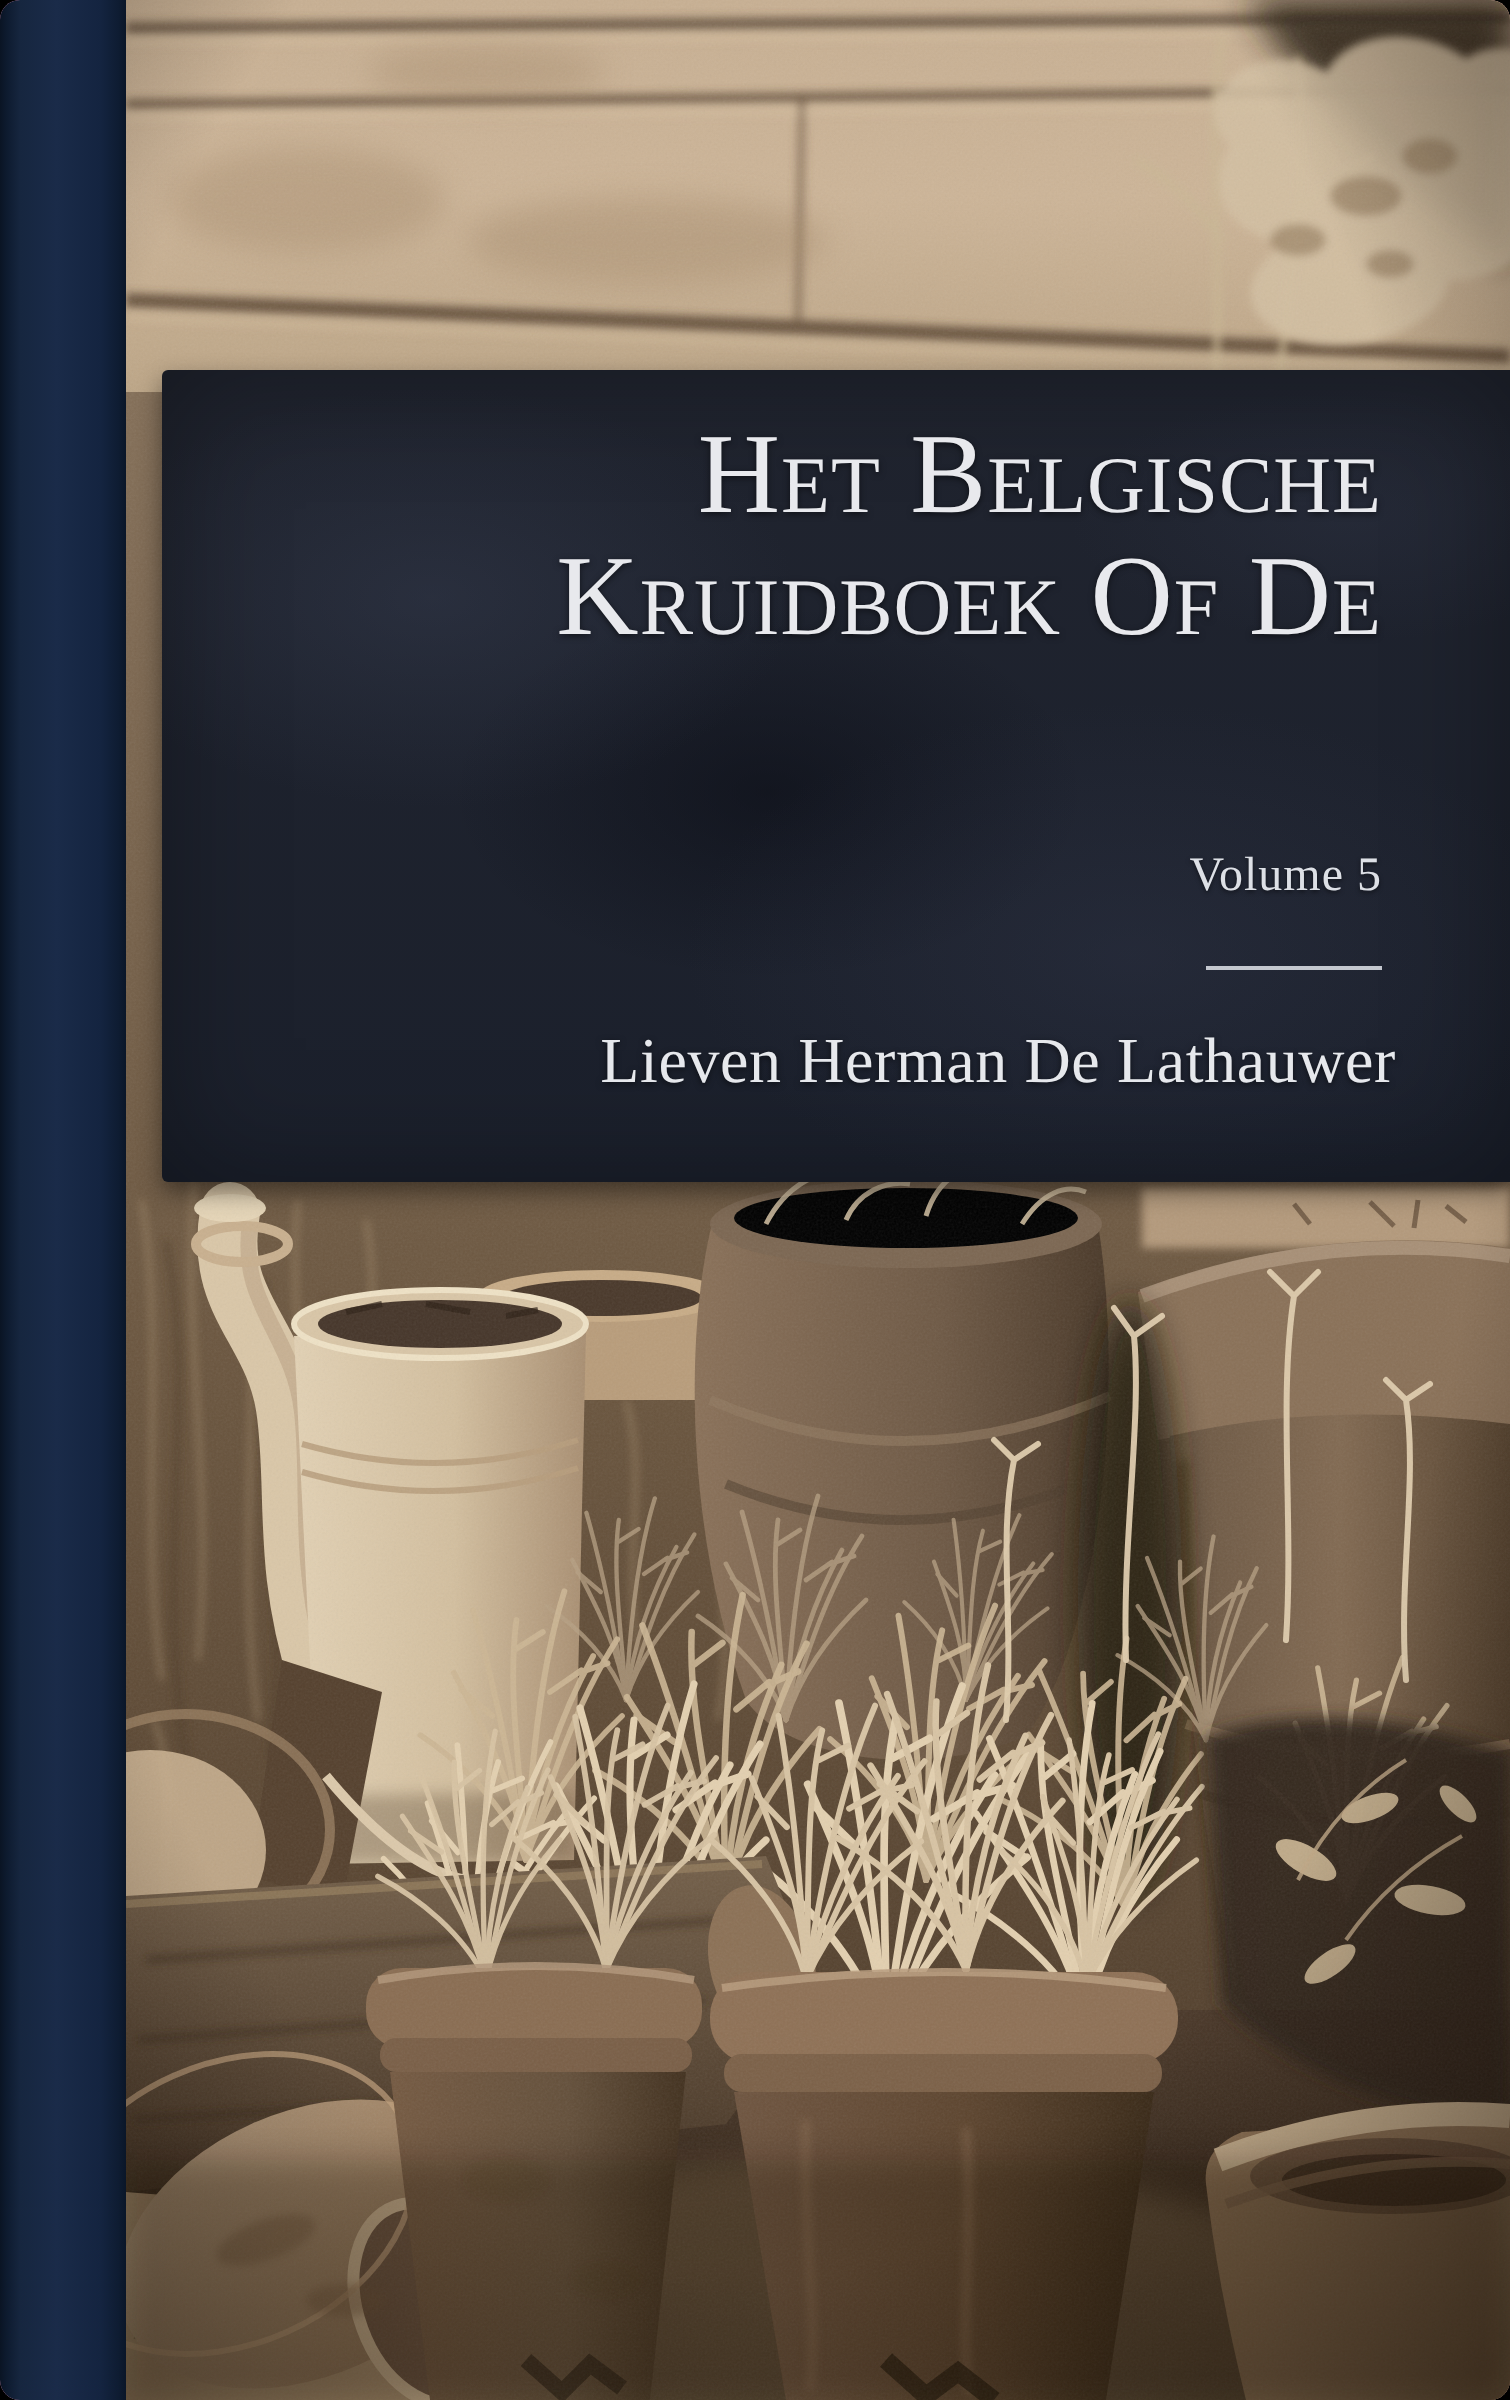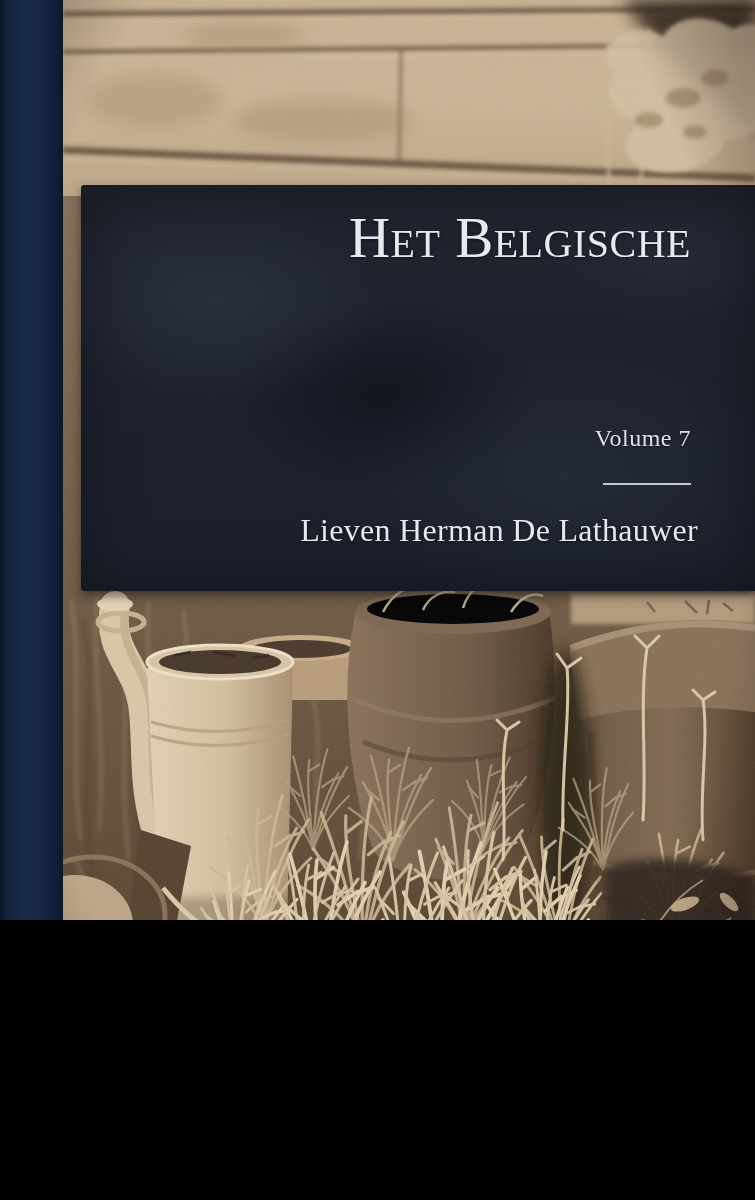--- a/index.html
+++ b/index.html
@@ -1,18 +1,18 @@
 <!DOCTYPE html>
 <html><head>
 <meta charset="utf-8">
 <style>
   html,body{margin:0;padding:0;background:#000;}
   .book{
-    position:relative; width:755px; height:920px; overflow:hidden;
-    font-family:"Liberation Serif", serif; background:#f9a8d4;
+    position:relative; width:755px; height:1200px; overflow:hidden;
+    font-family:"Liberation Serif", serif; background:#f9a8d4;border-radius:10px;
   }
   
   .spine{
     position:absolute; left:0; top:0; width:63px; height:1200px;
     background:linear-gradient(90deg,#0a1424 0px,#0d1a2e 3px,#16263f 10px,#1a2b49 45%,#142440 80%,#0e1c32 94%,#0a1628 100%);
   }
   
   .photo{ position:absolute; left:63px; top:0; width:692px; height:1200px; }
   
   .panel{
@@ -374,19 +374,20 @@
     <rect x="0" y="0" width="692" height="1200" filter="url(#grainF)" opacity=".09"></rect>
     <rect x="0" y="0" width="692" height="1200" fill="url(#vigGrad)"></rect>
     <rect x="0" y="1080" width="692" height="120" fill="#140c05" opacity=".25" filter="url(#soft8)"></rect>
   </svg>
 
   <div class="spine"></div>
 
   <div class="panel">
     <h1 class="title">
       <span>Het Belgische</span>
+      <span>Kruidboek Of De</span>
     </h1>
-    <div class="volume">Volume 7</div>
+    <div class="volume">Volume 5</div>
     <div class="rule"></div>
     <div class="author">Lieven Herman De Lathauwer</div>
   </div>
 
 </div>
 
 </body></html>

